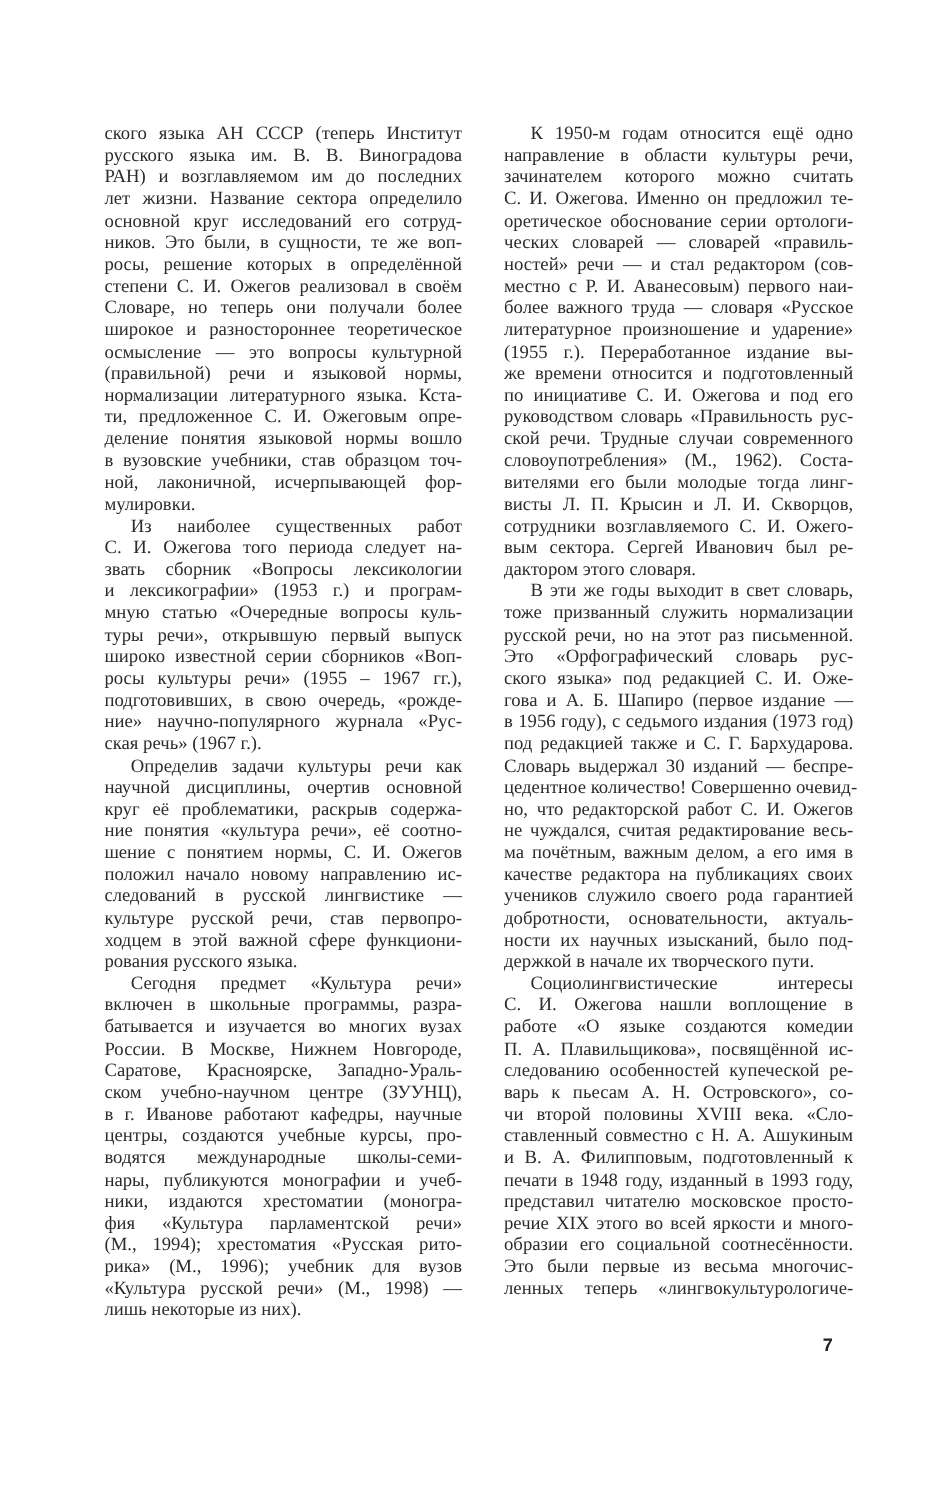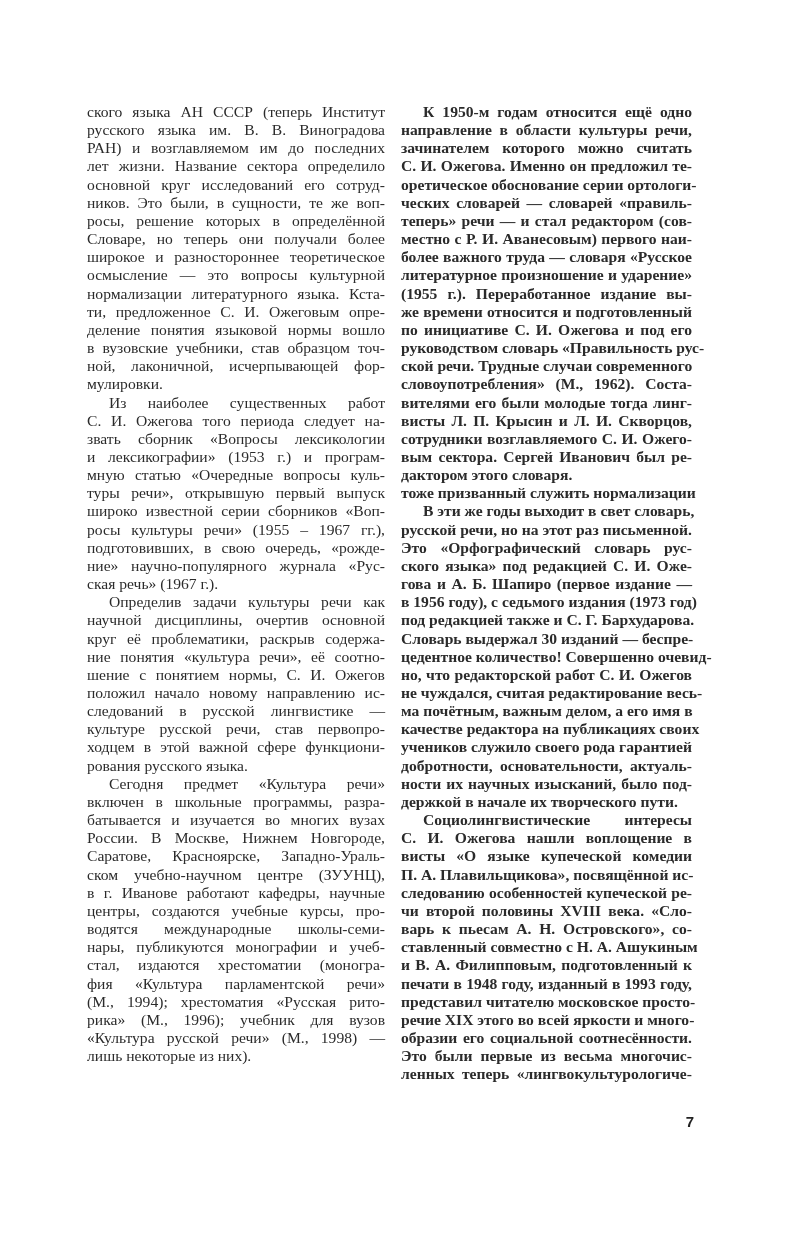--- a/index.html
+++ b/index.html
@@ -5,21 +5,21 @@
   html, body { margin: 0; padding: 0; background: #ffffff; }
   body { width: 786px; height: 1240px; position: relative; overflow: hidden; }
   .page { position: absolute; left: 0; top: 0; width: 786px; height: 1240px; background: #fff; }
   .col {
     position: absolute; top: 103px;
     font-family: "Liberation Serif", "DejaVu Serif", serif;
     font-size: 15.6px;
     color: #2b2b2b;
   }
   .col-left { left: 87px; width: 298px; }
-  .col-right { left: 401px; width: 291px; font-weight: bold; }
+  .col-right { left: 420px; width: 291px; }
   .line {
     display: block; height: 18.17px; line-height: 18.17px;
     white-space: nowrap; overflow: visible;
     text-align: justify; text-align-last: justify;
   }
   .line.end { text-align: left; text-align-last: left; }
   .line.indent { padding-left: 22px; }
   .page-number {
     position: absolute; left: 680px; top: 1113px; width: 14px;
     font-family: "Liberation Sans", "DejaVu Sans", sans-serif;
@@ -31,23 +31,25 @@
 
 <div class="page">
   <div class="col col-left" id="col-left">
       <span class="line">ского языка АН СССР (теперь Институт</span>
       <span class="line">русского языка им. В. В. Виноградова</span>
       <span class="line">РАН) и возглавляемом им до последних</span>
       <span class="line">лет жизни. Название сектора определило</span>
       <span class="line">основной круг исследований его сотруд-</span>
       <span class="line">ников. Это были, в сущности, те же воп-</span>
       <span class="line">росы, решение которых в определённой</span>
+      <span class="line">степени С. И. Ожегов реализовал в своём</span>
       <span class="line">Словаре, но теперь они получали более</span>
       <span class="line">широкое и разностороннее теоретическое</span>
       <span class="line">осмысление — это вопросы культурной</span>
+      <span class="line">(правильной) речи и языковой нормы,</span>
       <span class="line">нормализации литературного языка. Кста-</span>
       <span class="line">ти, предложенное С. И. Ожеговым опре-</span>
       <span class="line">деление понятия языковой нормы вошло</span>
       <span class="line">в вузовские учебники, став образцом точ-</span>
       <span class="line">ной, лаконичной, исчерпывающей фор-</span>
       <span class="line end">мулировки.</span>
       <span class="line indent">Из наиболее существенных работ</span>
       <span class="line">С. И. Ожегова того периода следует на-</span>
       <span class="line">звать сборник «Вопросы лексикологии</span>
       <span class="line">и лексикографии» (1953 г.) и програм-</span>
@@ -71,74 +73,74 @@
       <span class="line indent">Сегодня предмет «Культура речи»</span>
       <span class="line">включен в школьные программы, разра-</span>
       <span class="line">батывается и изучается во многих вузах</span>
       <span class="line">России. В Москве, Нижнем Новгороде,</span>
       <span class="line">Саратове, Красноярске, Западно-Ураль-</span>
       <span class="line">ском учебно-научном центре (ЗУУНЦ),</span>
       <span class="line">в г. Иванове работают кафедры, научные</span>
       <span class="line">центры, создаются учебные курсы, про-</span>
       <span class="line">водятся международные школы-семи-</span>
       <span class="line">нары, публикуются монографии и учеб-</span>
-      <span class="line">стал, издаются хрестоматии (моногра-</span>
+      <span class="line">ники, издаются хрестоматии (моногра-</span>
       <span class="line">фия «Культура парламентской речи»</span>
       <span class="line">(М., 1994); хрестоматия «Русская рито-</span>
       <span class="line">рика» (М., 1996); учебник для вузов</span>
       <span class="line">«Культура русской речи» (М., 1998) —</span>
       <span class="line end">лишь некоторые из них).</span>
     </div>
   <div class="col col-right" id="col-right">
       <span class="line indent">К 1950-м годам относится ещё одно</span>
       <span class="line">направление в области культуры речи,</span>
       <span class="line">зачинателем которого можно считать</span>
       <span class="line">С. И. Ожегова. Именно он предложил те-</span>
       <span class="line">оретическое обоснование серии ортологи-</span>
       <span class="line">ческих словарей — словарей «правиль-</span>
-      <span class="line">теперь» речи — и стал редактором (сов-</span>
+      <span class="line">ностей» речи — и стал редактором (сов-</span>
       <span class="line">местно с Р. И. Аванесовым) первого наи-</span>
       <span class="line">более важного труда — словаря «Русское</span>
       <span class="line">литературное произношение и ударение»</span>
       <span class="line">(1955 г.). Переработанное издание вы-</span>
       <span class="line">же времени относится и подготовленный</span>
       <span class="line">по инициативе С. И. Ожегова и под его</span>
       <span class="line">руководством словарь «Правильность рус-</span>
       <span class="line">ской речи. Трудные случаи современного</span>
       <span class="line">словоупотребления» (М., 1962). Соста-</span>
       <span class="line">вителями его были молодые тогда линг-</span>
       <span class="line">висты Л. П. Крысин и Л. И. Скворцов,</span>
       <span class="line">сотрудники возглавляемого С. И. Ожего-</span>
       <span class="line">вым сектора. Сергей Иванович был ре-</span>
       <span class="line end">дактором этого словаря.</span>
+      <span class="line indent">В эти же годы выходит в свет словарь,</span>
       <span class="line">тоже призванный служить нормализации</span>
-      <span class="line indent">В эти же годы выходит в свет словарь,</span>
       <span class="line">русской речи, но на этот раз письменной.</span>
       <span class="line">Это «Орфографический словарь рус-</span>
       <span class="line">ского языка» под редакцией С. И. Оже-</span>
       <span class="line">гова и А. Б. Шапиро (первое издание —</span>
       <span class="line">в 1956 году), с седьмого издания (1973 год)</span>
       <span class="line">под редакцией также и С. Г. Бархударова.</span>
       <span class="line">Словарь выдержал 30 изданий — беспре-</span>
       <span class="line">цедентное количество! Совершенно очевид-</span>
       <span class="line">но, что редакторской работ С. И. Ожегов</span>
       <span class="line">не чуждался, считая редактирование весь-</span>
       <span class="line">ма почётным, важным делом, а его имя в</span>
       <span class="line">качестве редактора на публикациях своих</span>
       <span class="line">учеников служило своего рода гарантией</span>
       <span class="line">добротности, основательности, актуаль-</span>
       <span class="line">ности их научных изысканий, было под-</span>
       <span class="line end">держкой в начале их творческого пути.</span>
       <span class="line indent">Социолингвистические интересы</span>
       <span class="line">С. И. Ожегова нашли воплощение в</span>
-      <span class="line">висты «О языке купеческой комедии</span>
+      <span class="line">работе «О языке создаются комедии</span>
       <span class="line">П. А. Плавильщикова», посвящённой ис-</span>
       <span class="line">следованию особенностей купеческой ре-</span>
+      <span class="line">варь к пьесам А. Н. Островского», со-</span>
       <span class="line">чи второй половины XVIII века. «Сло-</span>
-      <span class="line">варь к пьесам А. Н. Островского», со-</span>
       <span class="line">ставленный совместно с Н. А. Ашукиным</span>
       <span class="line">и В. А. Филипповым, подготовленный к</span>
       <span class="line">печати в 1948 году, изданный в 1993 году,</span>
       <span class="line">представил читателю московское просто-</span>
       <span class="line">речие XIX этого во всей яркости и много-</span>
       <span class="line">образии его социальной соотнесённости.</span>
       <span class="line">Это были первые из весьма многочис-</span>
       <span class="line">ленных теперь «лингвокультурологиче-</span>
     </div>
   <div class="page-number">7</div>

